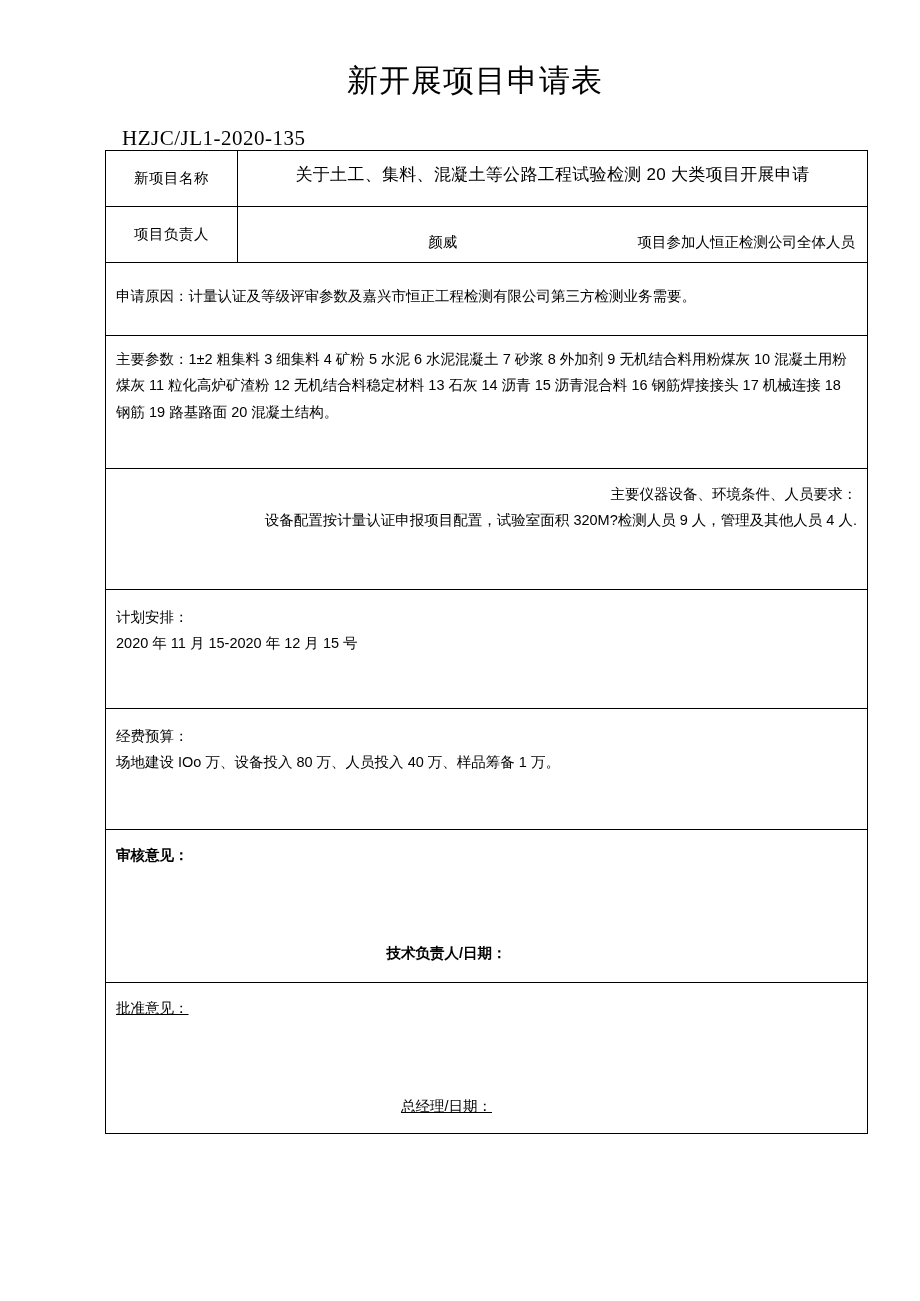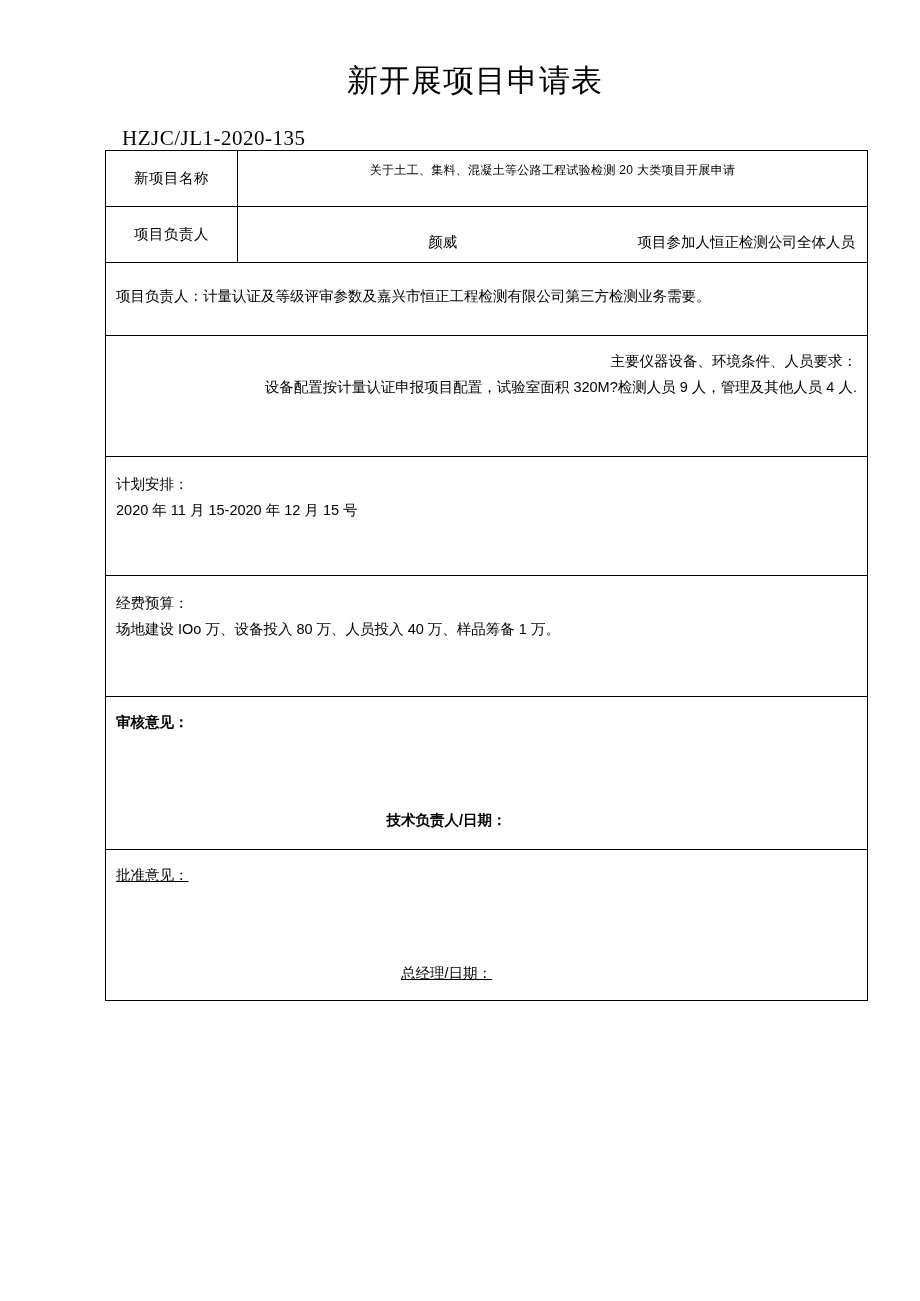--- a/index.html
+++ b/index.html
@@ -82,21 +82,21 @@
   .review-cell { height: 152px; }
   .approve-cell { height: 150px; text-decoration: underline; }
   .line { display: block; }
   .sign-line {
     display: block;
     text-align: center;
     padding-right: 80px;
     margin-top: 6px;
   }
   .nm-value {
-    font-size: 12px;
+    font-size: 17px;
     letter-spacing: 0.3px;
   }
   .nowrap-flex {
     display: flex;
     align-items: center;
     height: 100%;
   }
   .flex-left {
     flex: 1 1 auto;
     text-align: center;
@@ -139,25 +139,32 @@
           <div class="nowrap-flex cell-pad">
             <span class="flex-left">颜威</span>
             <span class="flex-right">项目参加人恒正检测公司全体人员</span>
           </div>
         </td>
       </tr>
 
       <tr>
         <td class="reason-cell" colspan="2">
           <div class="cell-pad" style="padding-top:20px;">
-            <span class="line">项目负责人：计量认证及等级评审参数及嘉兴市恒正工程检测有限公司第三方检测业务需要。</span>
-          </div>
-        </td>
-      </tr>
-
+            <span class="line">申请原因：计量认证及等级评审参数及嘉兴市恒正工程检测有限公司第三方检测业务需要。</span>
+          </div>
+        </td>
+      </tr>
+
+      <tr>
+        <td class="params-cell" colspan="2">
+          <div class="cell-pad" style="padding-top:10px;">
+            <span class="line">主要参数：1±2 粗集料 3 细集料 4 矿粉 5 水泥 6 水泥混凝土 7 砂浆 8 外加剂 9 无机结合料用粉煤灰 10 混凝土用粉煤灰 11 粒化高炉矿渣粉 12 无机结合料稳定材料 13 石灰 14 沥青 15 沥青混合料 16 钢筋焊接接头 17 机械连接 18 钢筋 19 路基路面 20 混凝土结构。</span>
+          </div>
+        </td>
+      </tr>
 
       <tr>
         <td class="equip-cell" colspan="2">
           <div class="cell-pad" style="padding-top:12px;text-align:right;">
             <span class="line">主要仪器设备、环境条件、人员要求：</span>
             <span class="line">设备配置按计量认证申报项目配置，试验室面积 320M?检测人员 9 人，管理及其他人员 4 人.</span>
           </div>
         </td>
       </tr>
 

